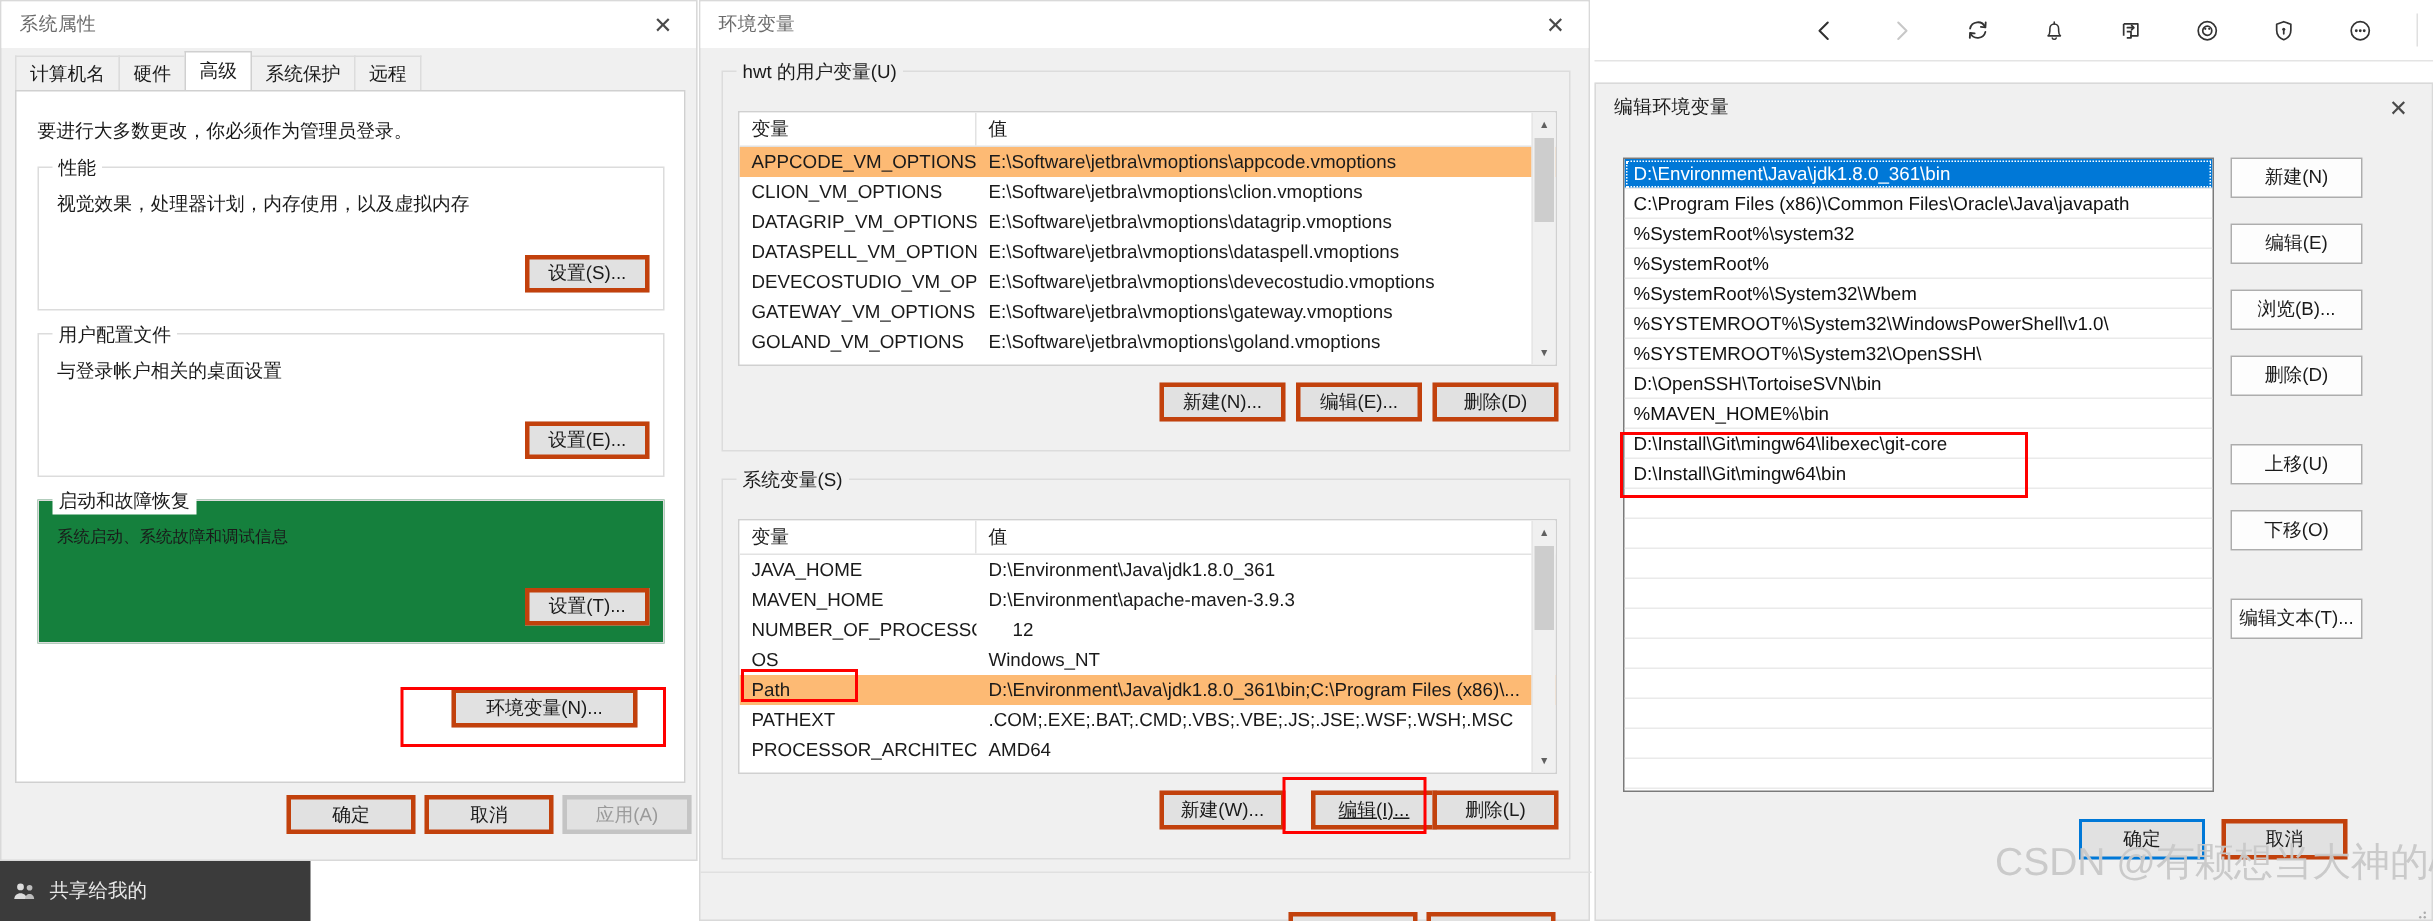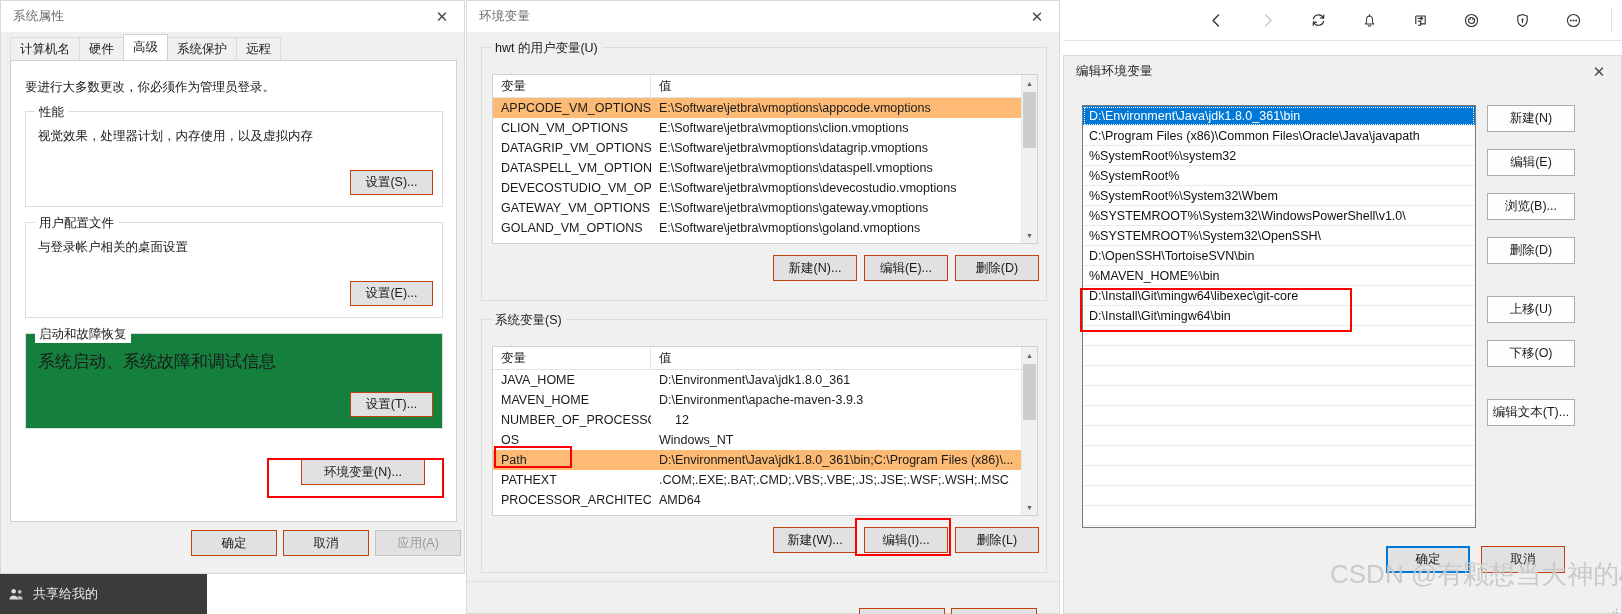--- a/index.html
+++ b/index.html
@@ -18,21 +18,21 @@
   .titlebar .ttl{font-size:12.5px;color:#6b6b6b;letter-spacing:.3px;}
   .closebtn{position:absolute;top:0;right:0;width:44px;height:31px;
             display:flex;align-items:center;justify-content:center;color:#4a4a4a;font-size:15px;}
 
   
   .group{position:absolute;border:1px solid #dcdcdc;box-sizing:border-box;}
   .group > .glabel{position:absolute;top:-8px;left:9px;background:#f0f0f0;
                    padding:0 4px;font-size:12.5px;color:#1a1a1a;white-space:nowrap;}
 
   
-  .btn{box-sizing:border-box;background:#e1e1e1;border:1px solid #c2410c;
+  .btn{box-sizing:border-box;background:#e1e1e1;border:3px solid #c2410c;
        font-size:12.5px;color:#1a1a1a;display:flex;align-items:center;justify-content:center;
        font-family:"Liberation Sans","DejaVu Sans",sans-serif;white-space:nowrap;}
   .btn.disabled{color:#9a9a9a;background:#e1e1e1;border-color:#c4c4c4;}
   .btn.default{border:2px solid #0078d7;background:#e1e1e1;}
   .btn.light{background:#fdfdfd;border:1px solid #adadad;}
 
   
   .tabstrip{position:absolute;display:flex;align-items:flex-end;height:26px;}
   .tab{height:23px;box-sizing:border-box;border:1px solid #dcdcdc;border-bottom:none;
        background:#f0f0f0;display:flex;align-items:center;padding:0 9px;font-size:12.5px;color:#1a1a1a;
@@ -177,21 +177,21 @@
     </div>
 
     <div class="group" style="left:14px;top:161px;width:418px;height:96px;background:#ffffff;">
       <span class="glabel" style="background:#ffffff;">用户配置文件</span>
       <div class="abs" style="left:12px;top:16px;font-size:12.5px;color:#1a1a1a;">与登录帐户相关的桌面设置</div>
       <div class="btn" style="position:absolute;left:324px;top:58px;width:83px;height:25px;">设置(E)...</div>
     </div>
 
     <div class="group" style="left:14px;top:272px;width:418px;height:96px;background:#15803d;">
       <span class="glabel" style="background:#ffffff;">启动和故障恢复</span>
-      <div class="abs" style="left:12px;top:16px;font-size:17px;color:#1a1a1a;">系统启动、系统故障和调试信息</div>
+      <div class="abs" style="left:12px;top:16px;font-size:11px;color:#1a1a1a;">系统启动、系统故障和调试信息</div>
       <div class="btn" style="position:absolute;left:324px;top:58px;width:83px;height:25px;">设置(T)...</div>
     </div>
 
     <div class="btn" style="position:absolute;left:290px;top:398px;width:124px;height:26px;">环境变量(N)...</div>
   </div>
 
   <div class="btn" style="position:absolute;left:190px;top:529px;width:86px;height:26px;">确定</div>
   <div class="btn" style="position:absolute;left:282px;top:529px;width:86px;height:26px;">取消</div>
   <div class="btn disabled" style="position:absolute;left:374px;top:529px;width:86px;height:26px;">应用(A)</div>
 </div>
@@ -306,21 +306,21 @@
           </div>
       </div>
       <div class="sb" style="right:0;top:0;width:16px;height:168px;">
         <div class="arw" style="top:0;">▲</div>
         <div class="thumb" style="top:17px;height:56px;"></div>
         <div class="arw" style="bottom:0;">▼</div>
       </div>
     </div>
 
     <div class="btn" style="position:absolute;left:291px;top:207px;width:84px;height:26px;">新建(W)...</div>
-    <div class="btn" style="position:absolute;left:382px;top:207px;width:84px;height:26px;">编辑(I)...</div>
+    <div class="btn" style="position:absolute;left:392px;top:207px;width:84px;height:26px;text-decoration:underline;">编辑(I)...</div>
     <div class="btn" style="position:absolute;left:473px;top:207px;width:84px;height:26px;">删除(L)</div>
   </div>
 
   <div class="abs" style="left:0;top:580px;width:594px;height:1px;background:#e0e0e0;"></div>
   <div class="btn" style="position:absolute;left:392px;top:607px;width:86px;height:26px;"></div>
   <div class="btn" style="position:absolute;left:484px;top:607px;width:86px;height:26px;"></div>
 </div>
 
 <div class="redbox" style="left:494px;top:446px;width:78px;height:22px;"></div>
 

